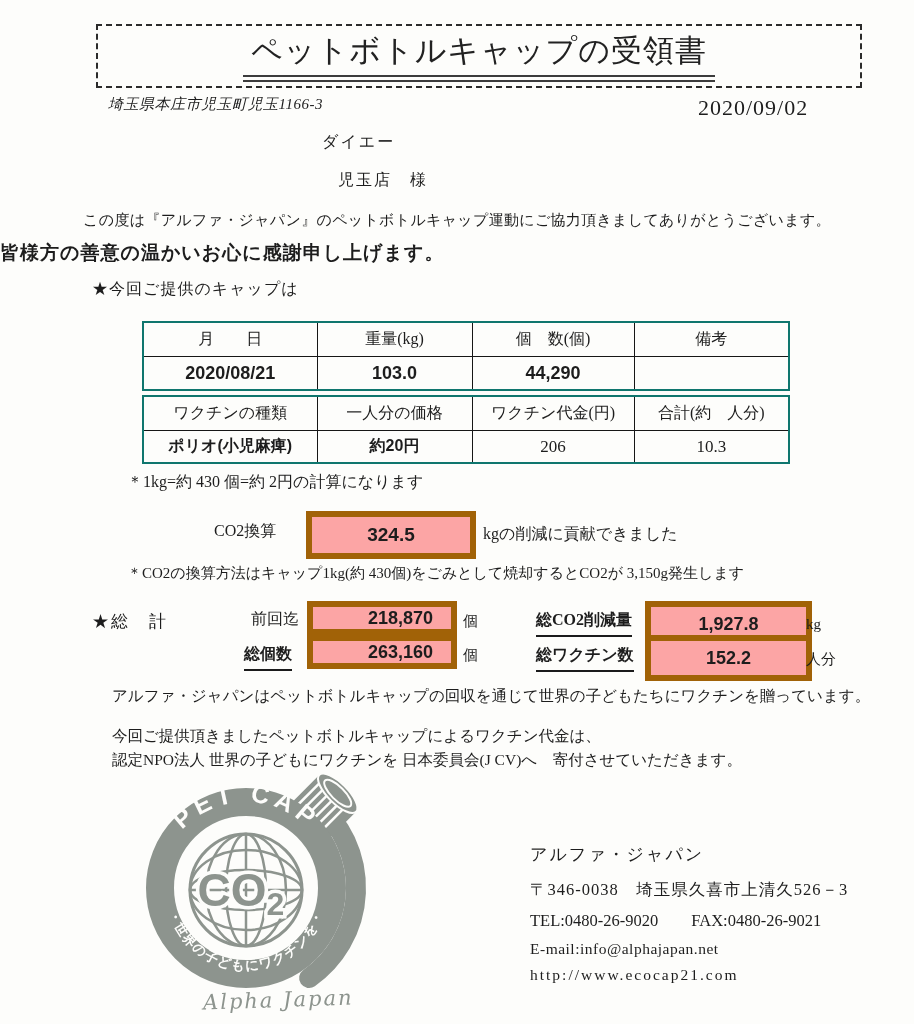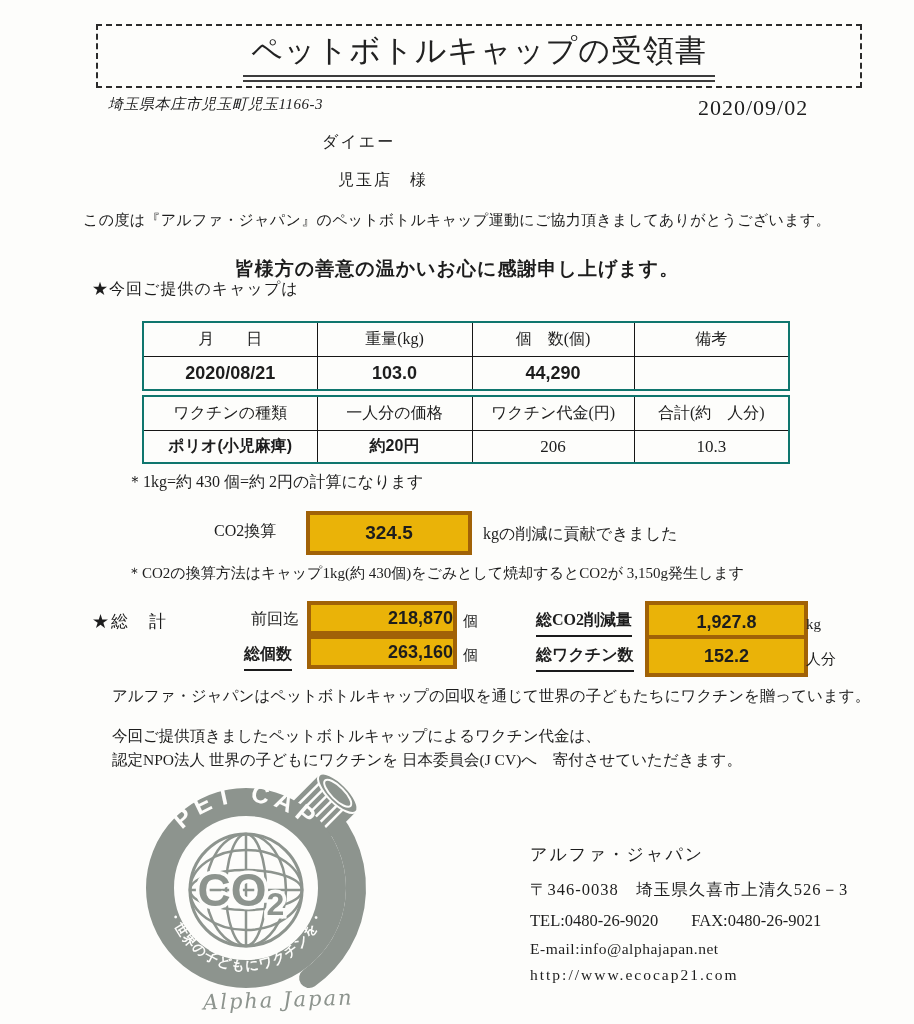--- a/index.html
+++ b/index.html
@@ -24,21 +24,21 @@
     font-size:31px;letter-spacing:1px;color:#222;
     border-bottom:7px double #3c3c3c;padding:0 8px 3px 8px;
   }
 
   .address{left:108px;top:95px;font-size:15px;letter-spacing:.5px;font-style:italic;}
   .date{left:698px;top:95px;font-size:22px;letter-spacing:1px;}
   .recipient1{left:322px;top:132px;font-size:16px;letter-spacing:2px;}
   .recipient2{left:338px;top:170px;font-size:16px;letter-spacing:2px;}
 
   .greeting{left:0;right:0;top:211px;text-align:center;font-size:15px;letter-spacing:.3px;}
-  .thanks{left:0;right:0;top:240px;text-align:center;font-size:19px;font-weight:bold;letter-spacing:1px;margin-top:16px;}
+  .thanks{left:0;right:0;top:240px;font-size:19px;font-weight:bold;letter-spacing:1px;}
   .section-caps{left:92px;top:279px;font-size:16px;letter-spacing:1px;}
 
   
   table.doc{
     position:absolute;border-collapse:collapse;table-layout:fixed;
     border:2px solid #0f766e;
   }
   table.doc th,table.doc td{
     border:1px solid #161616;text-align:center;padding:0;overflow:hidden;
   }
@@ -54,25 +54,25 @@
   .t-vaccine{left:142px;top:395px;width:646px;}
   .t-vaccine td{height:31px;}
   .cell-gothic{font-family:"Liberation Sans","DejaVu Sans",sans-serif;font-weight:bold;font-size:16px;}
   .cell-serif{font-family:"Liberation Serif","DejaVu Serif",serif;font-size:17px;}
 
   .note1{left:127px;top:472px;font-size:16px;}
   .note2{left:127px;top:564px;font-size:15px;}
 
   
   .vbox{
-    position:absolute;border:4px solid #a16207;background:#eab308;
+    position:absolute;border:6px solid #a16207;background:#fca5a5;
     font-family:"Liberation Sans","DejaVu Sans",sans-serif;
     font-weight:bold;display:flex;align-items:center;
   }
-  .vbox.right{justify-content:flex-end;padding-right:0;box-sizing:border-box;}
+  .vbox.right{justify-content:flex-end;padding-right:18px;box-sizing:border-box;}
   .vbox.center{justify-content:center;}
 
   .co2-label{left:214px;top:521px;font-size:16px;}
   .co2-box{left:306px;top:511px;width:158px;height:36px;font-size:19px;}
   .co2-suffix{left:483px;top:524px;font-size:16px;}
 
   .totals-heading{left:92px;top:610px;font-size:17px;letter-spacing:2px;}
   .lbl{font-size:16px;}
   .lbl.u{border-bottom:2px solid #1b1b1b;padding-bottom:4px;font-weight:bold;}
   .prev-label{left:251px;top:609px;}

